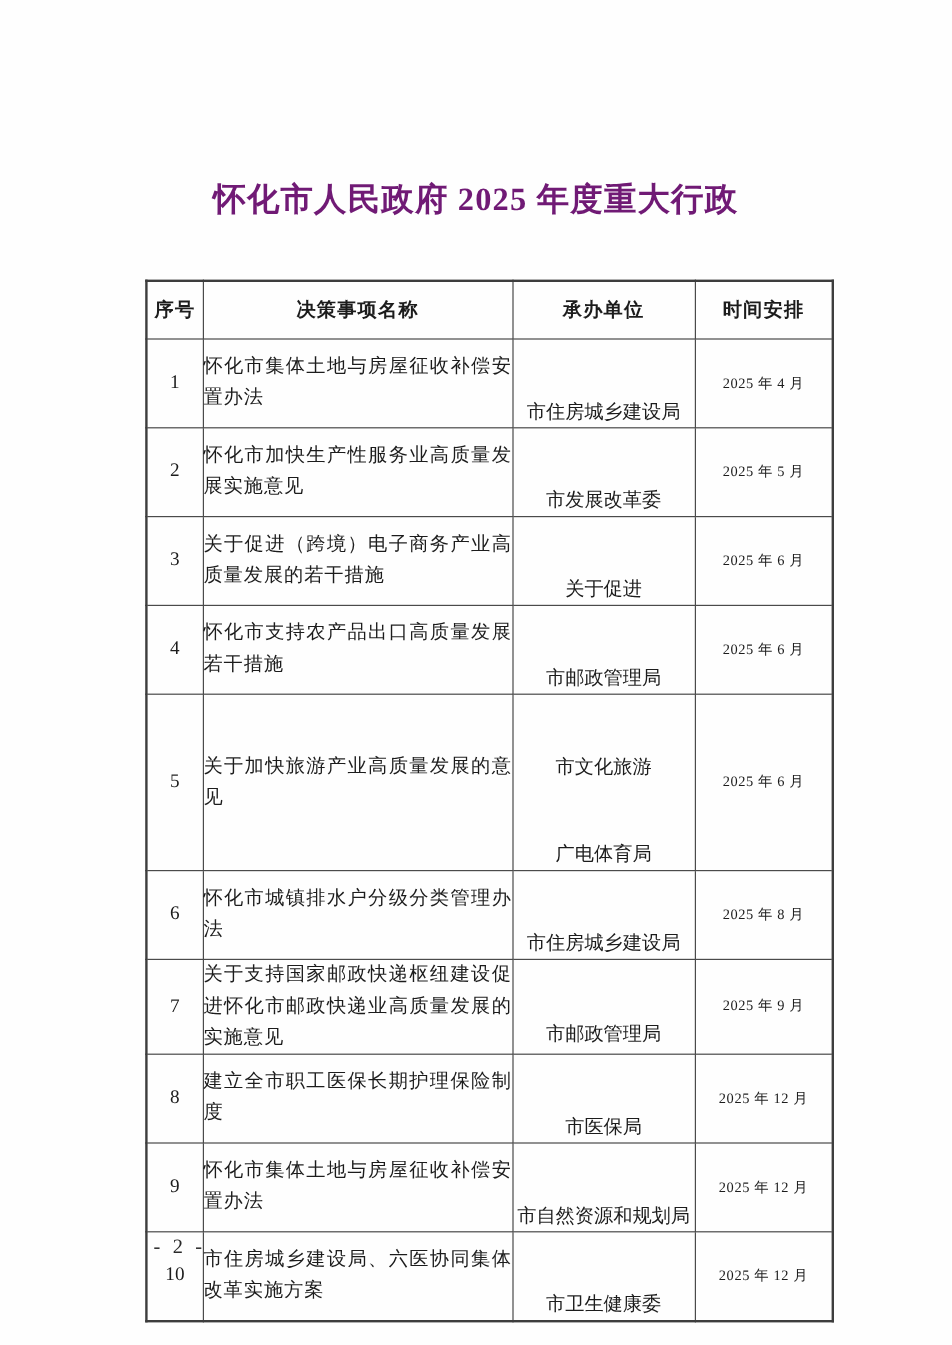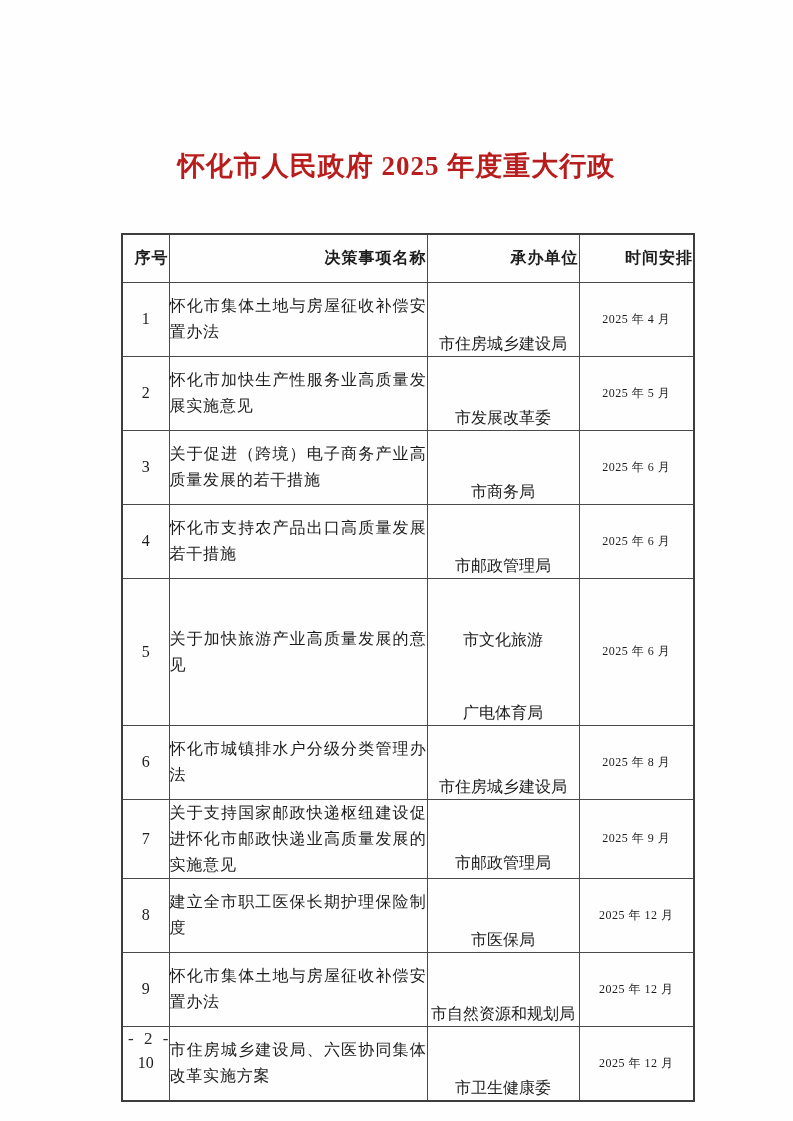--- a/index.html
+++ b/index.html
@@ -20,21 +20,21 @@
     position: absolute;
     top: 143px;
     left: 0;
     width: 793px;
     text-align: center;
     font-family: "Liberation Serif", serif;
     font-weight: bold;
     font-size: 27px;
     line-height: 47px;
     letter-spacing: 1px;
-    color: #b91c1c;
+    color: #701a75;
   }
   table.decision-table {
     position: absolute;
     left: 121px;
     top: 233px;
     width: 572px;
     border-collapse: collapse;
     table-layout: fixed;
     border: 2px solid #3d3d3d;
   }
@@ -57,21 +57,21 @@
   tr.r5  { height: 64px; }
   tr.r6  { height: 64px; }
   tr.r7  { height: 76px; }
   tr.r8  { height: 64px; }
   tr.r9  { height: 60px; }
   tr.r10 { height: 69px; }
   th.h {
     font-family: "Liberation Sans", sans-serif;
     font-weight: bold;
     font-size: 16px;
-    text-align: right;
+    text-align: center;
     letter-spacing: 1px;
   }
   td.no {
     text-align: center;
     font-size: 16px;
     font-family: "Liberation Serif", serif;
   }
   td.name {
     text-align: justify;
     text-align-last: left;
@@ -145,21 +145,21 @@
         <td class="unit">
           <span class="uline">市发展改革委</span>
 
         </td>
         <td class="time">2025 年 5 月</td>
       </tr>
       <tr class="r3">
         <td class="no">3</td>
         <td class="name">关于促进（跨境）电子商务产业高质量发展的若干措施</td>
         <td class="unit">
-          <span class="uline">市商务局</span>
+          <span class="uline">关于促进</span>
 
         </td>
         <td class="time">2025 年 6 月</td>
       </tr>
       <tr class="r4">
         <td class="no">4</td>
         <td class="name">怀化市支持农产品出口高质量发展若干措施</td>
         <td class="unit">
           <span class="uline">市邮政管理局</span>
 

